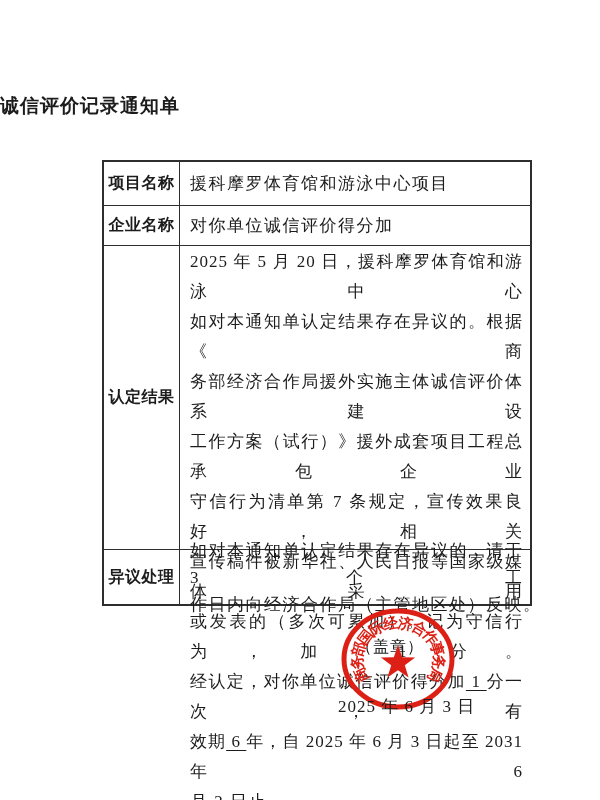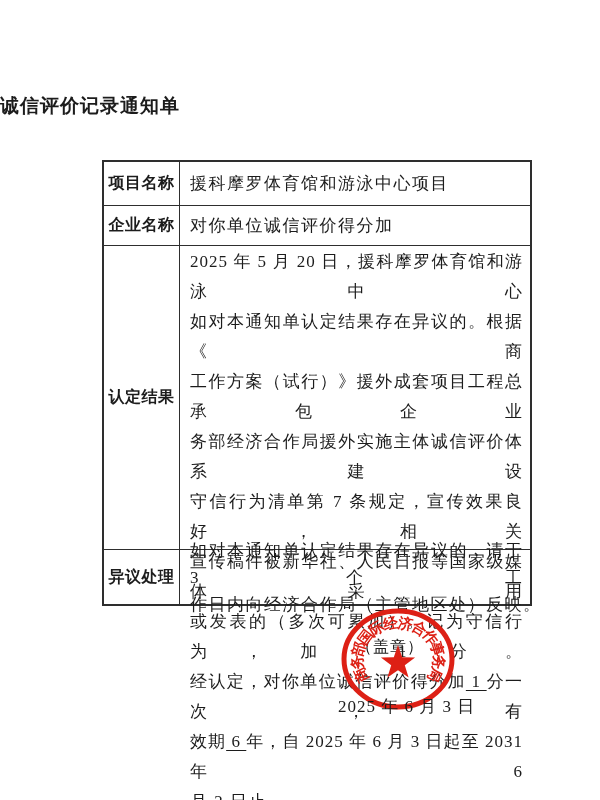--- a/index.html
+++ b/index.html
@@ -66,22 +66,22 @@
     <div class="label-cell">企业名称</div>
     <div class="content-cell">
         <div class="line"><span>对你单位诚信评价得分加</span></div>
       </div>
   </div>
   <div class="t-row row-h3">
     <div class="label-cell">认定结果</div>
     <div class="content-cell">
         <div class="line just"><span>2025 年 5 月 20 日，援科摩罗体育馆和游泳中心</span></div>
         <div class="line just"><span>如对本通知单认定结果存在异议的。根据《商</span></div>
+        <div class="line just"><span>务部经济合作局援外实施主体诚信评价体系建设</span></div>
         <div class="line just"><span>工作方案（试行）》援外成套项目工程总承包企业</span></div>
-        <div class="line just"><span>务部经济合作局援外实施主体诚信评价体系建设</span></div>
         <div class="line just"><span>守信行为清单第 7 条规定，宣传效果良好，相关</span></div>
         <div class="line just"><span>宣传稿件被新华社、人民日报等国家级媒体采用</span></div>
         <div class="line just"><span>或发表的（多次可累加）。记为守信行为，加 1 分。</span></div>
         <div class="line just"><span>经认定，对你单位诚信评价得分加</span><span class="u"> 1 </span><span>分一次，有</span></div>
         <div class="line just"><span>效期</span><span class="u"> 6 </span><span>年，自 2025 年 6 月 3 日起至 2031 年 6</span></div>
         <div class="line"><span>月 2 日止。</span></div>
       </div>
   </div>
   <div class="t-row row-h4">
     <div class="label-cell">异议处理</div>

